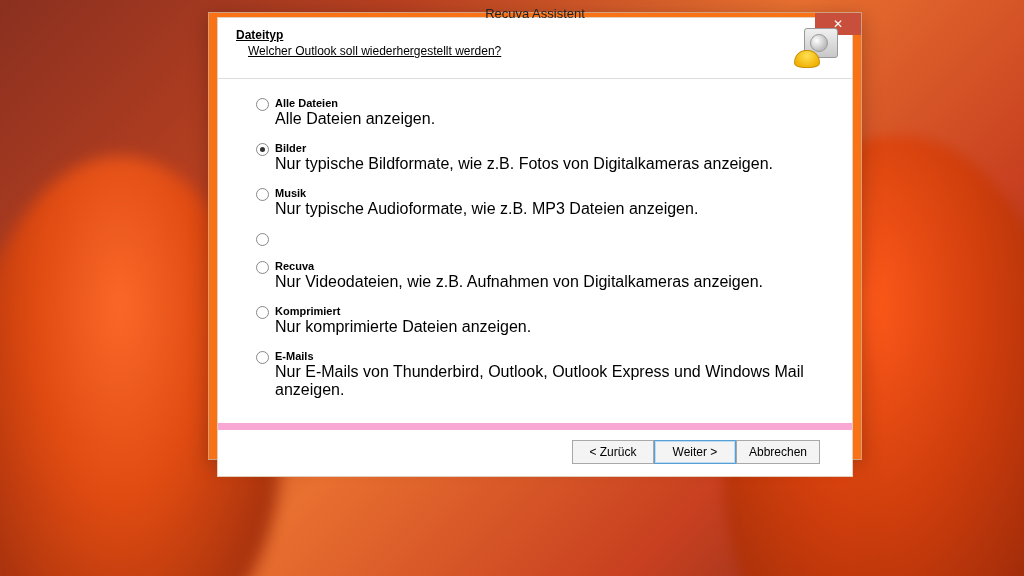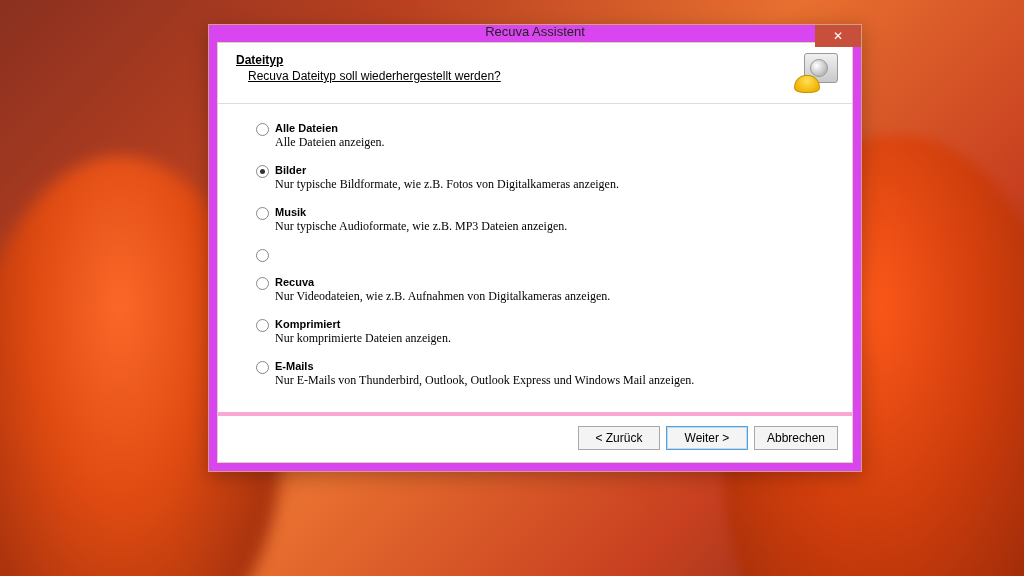--- a/index.html
+++ b/index.html
@@ -44,24 +44,24 @@
     height: 240px;
     background: linear-gradient(90deg, #3a1008, #6a2410, #3a1008);
     border-radius: 10px;
     filter: blur(3px);
     transform: rotate(-3deg);
   }
 
   .window {
     position: absolute;
     left: 208px;
-    top: 24px;
+    top: 12px;
     width: 654px;
     height: 448px;
-    background: #d946ef;
+    background: #f97316;
     border: 1px solid #d0a080;
     box-shadow: 0 4px 18px rgba(0,0,0,0.25);
     display: flex;
     flex-direction: column;
   }
   .titlebar {
     height: 30px;
     display: flex;
     align-items: center;
     justify-content: center;
@@ -162,31 +162,29 @@
     content:"";
     position:absolute; left:3px; top:3px;
     width:5px; height:5px; border-radius:50%;
     background:#333;
   }
   .option-text .label {
     font-weight: bold;
     font-size: 11px;
   }
   .option-text .desc {
-    font-size: 12px;
+    font-size: 16px;
     margin-top: 1px;
-    font-family: Liberation Serif, serif;
   }
 
   .footer {
-    padding: 10px 14px 12px;
+    padding: 10px 32px 12px;
     display: flex;
     justify-content: flex-end;
-    gap: 6px;
-    border-top: 4px solid #f9a8d4;
+    border-top: 7px solid #f9a8d4;
   }
   .btn {
     min-width: 82px;
     padding: 4px 12px;
     background: #f4f4f4;
     border: 1px solid #a8a8a8;
     font-size: 12px;
     cursor: pointer;
     text-align: center;
   }
@@ -207,21 +205,21 @@
     <span class="title">Recuva Assistent</span>
     <div class="close-btn">
       <span>✕</span>
     </div>
   </div>
 
   <div class="client">
     <div class="header">
       <div class="header-text">
         <h2>Dateityp</h2>
-        <p>Recuva Dateityp soll wiederhergestellt werden?</p>
+        <p>Welcher Outlook soll wiederhergestellt werden?</p>
       </div>
       <div class="header-icon">
         <div class="hdd"></div>
         <div class="helmet"></div>
       </div>
     </div>
 
     <div class="options" id="options">
         <div class="option">
           <div class="radio"></div>

